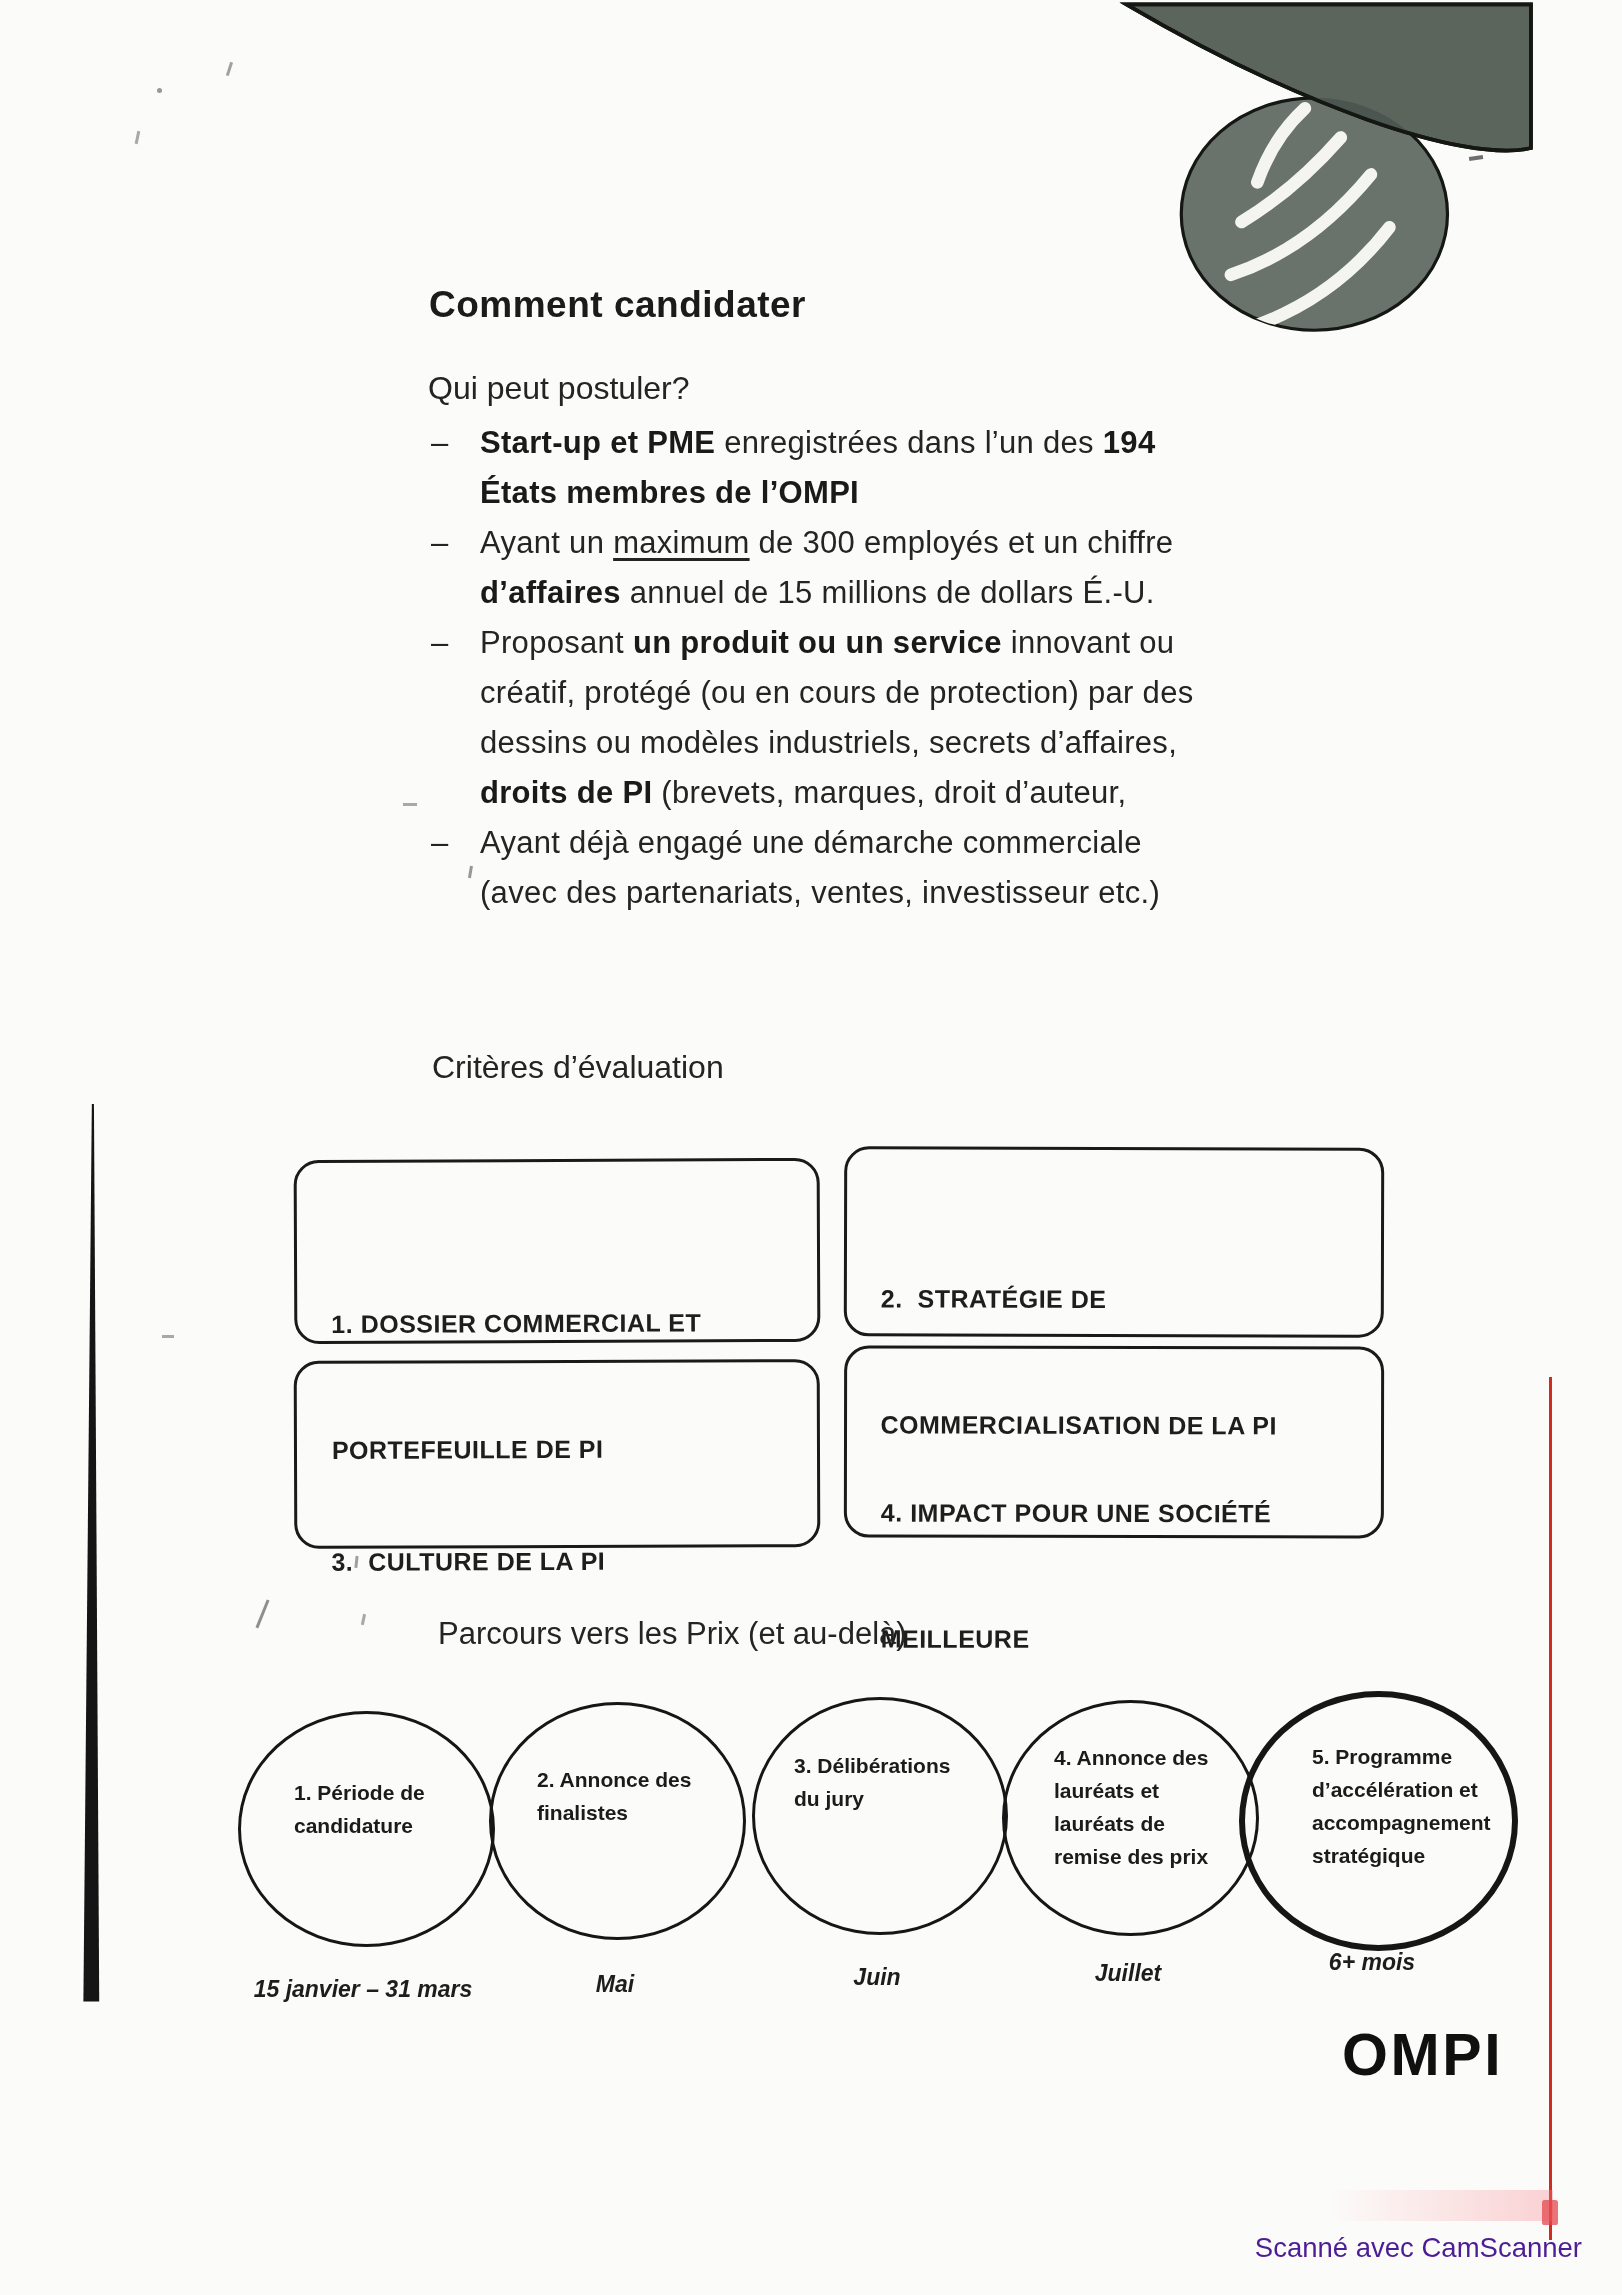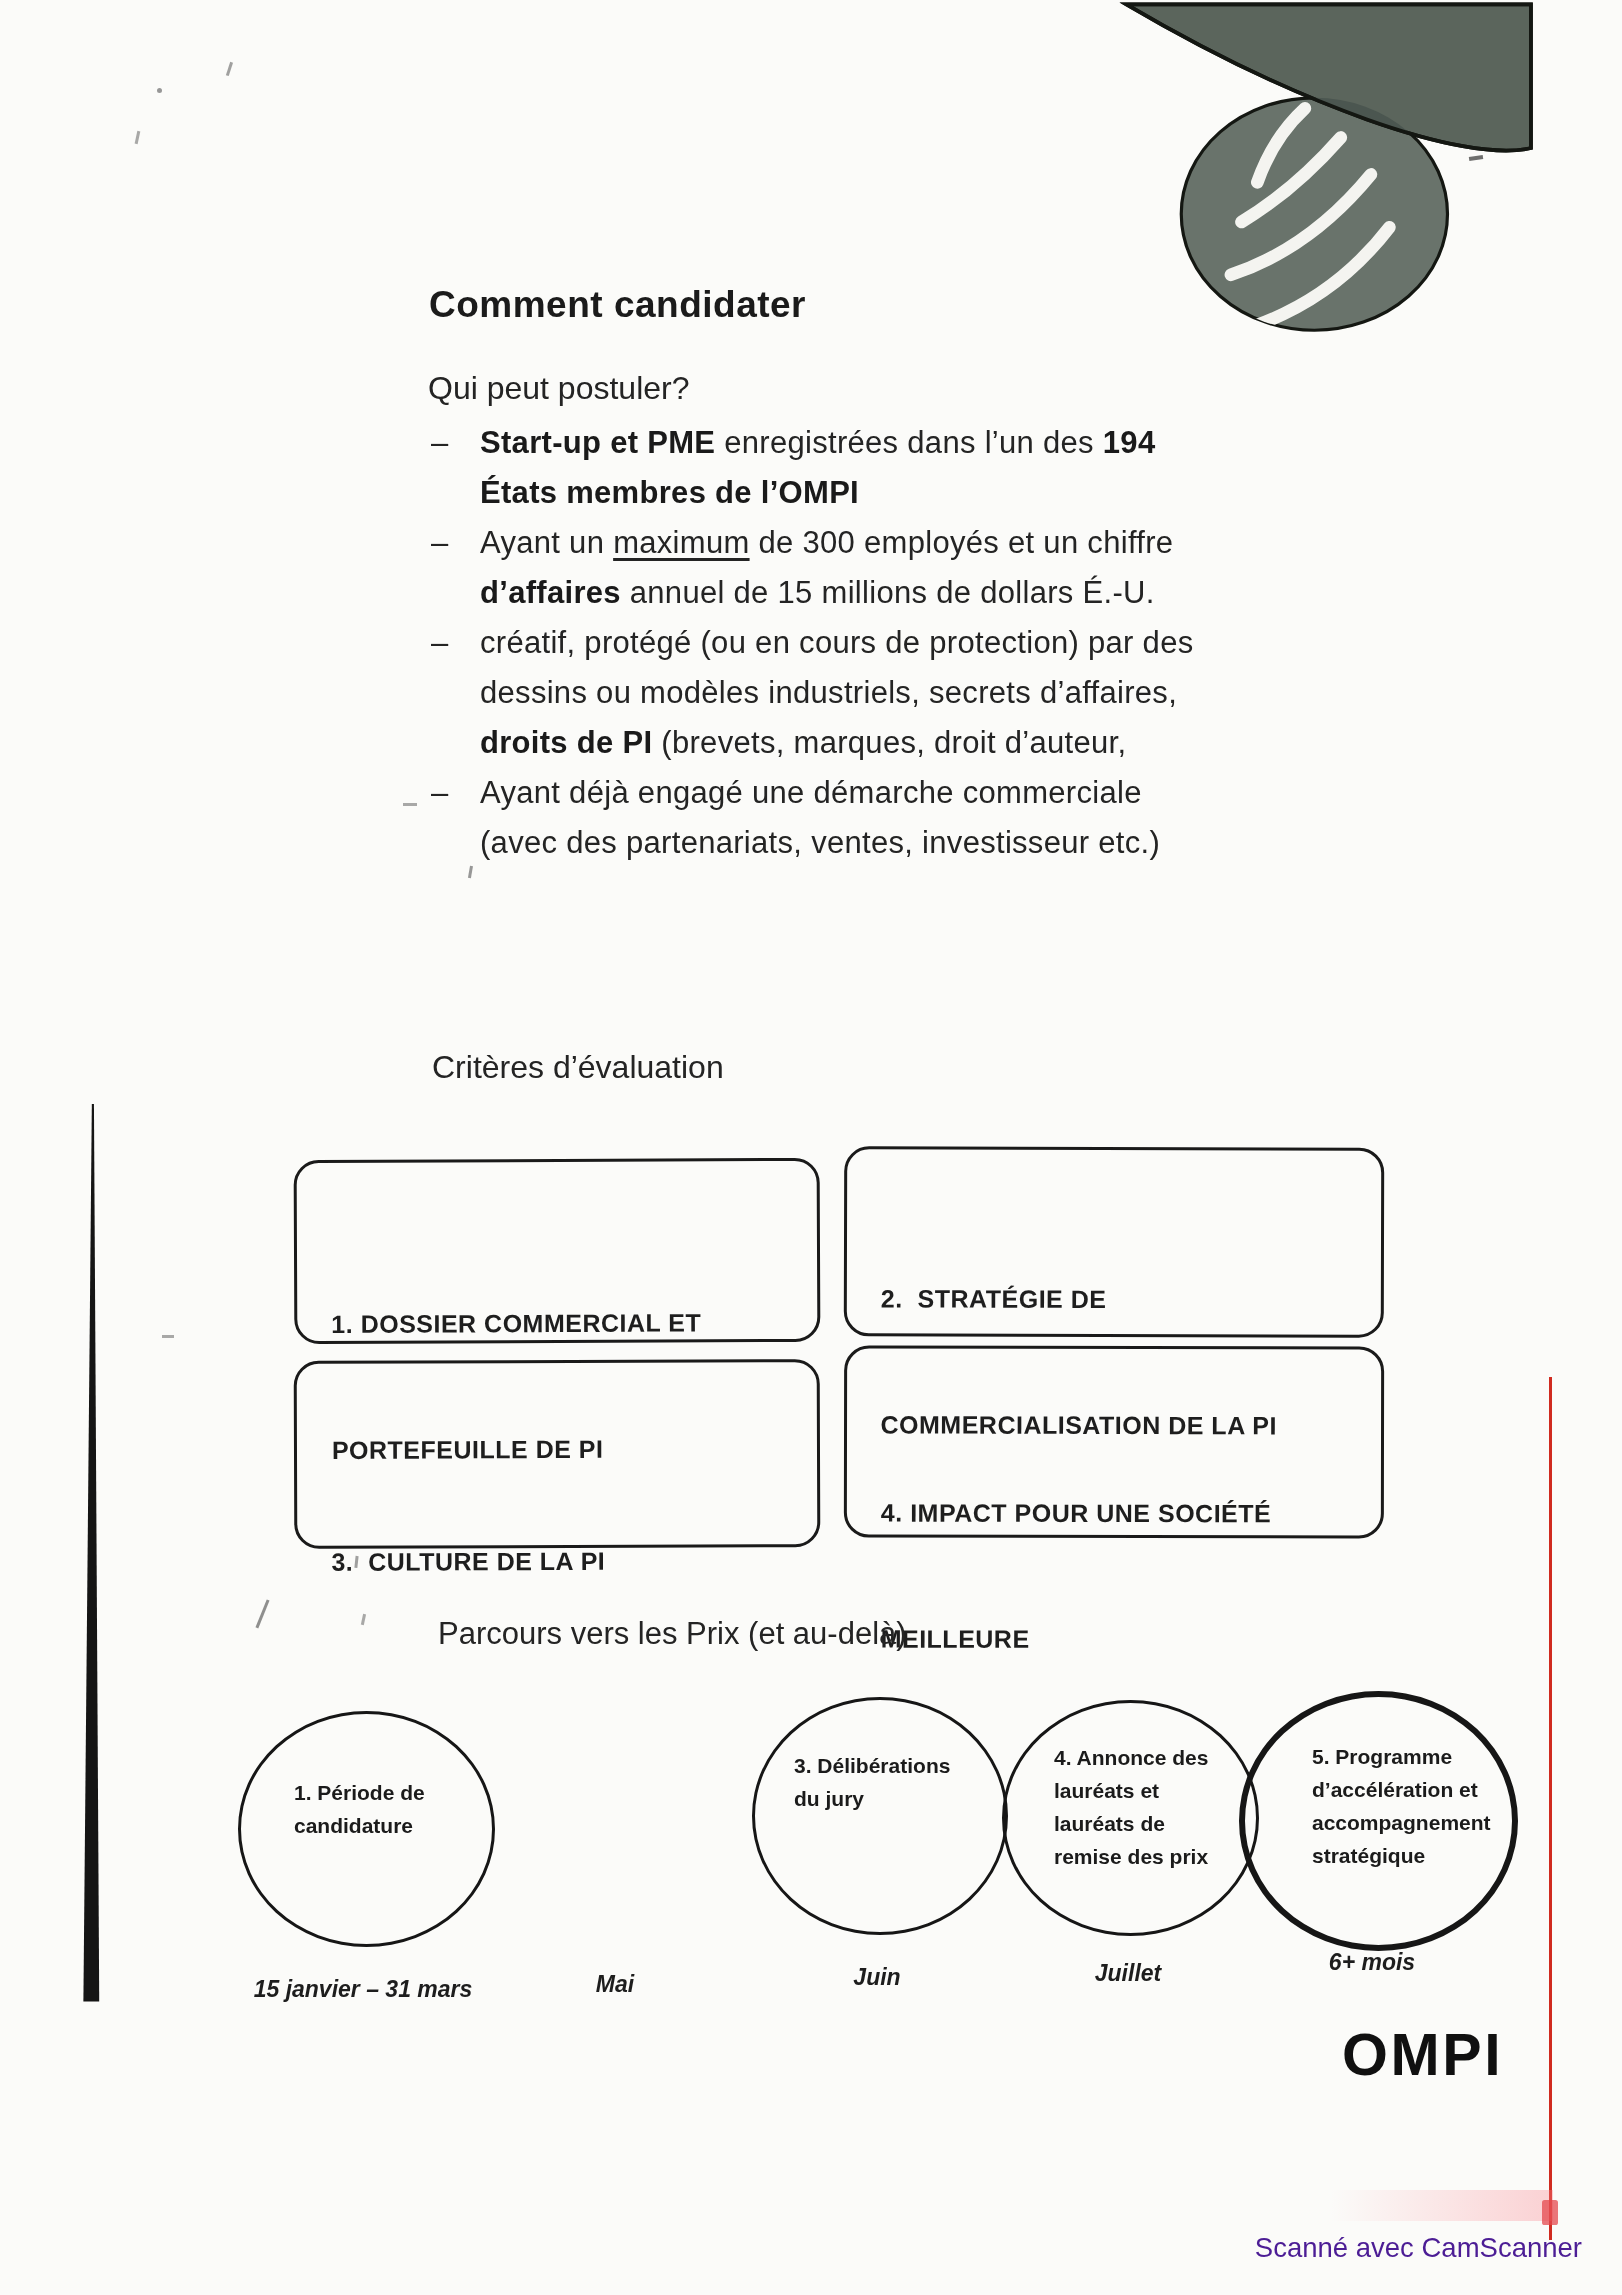--- a/index.html
+++ b/index.html
@@ -128,20 +128,21 @@
     </div>
 
     <div class="bullet">
       <span class="marker">–</span>
       <div class="bline"><span class="seg">Ayant un </span><span class="seg u">maximum</span><span class="seg"> de 300 employés et un chiffre</span></div>
       <div class="bline"><span class="seg b">d’affaires</span><span class="seg"> annuel de 15 millions de dollars É.-U.</span></div>
     </div>
 
     <div class="bullet">
       <span class="marker">–</span>
+      <div class="bline"><span class="seg">Proposant </span><span class="seg b">un produit ou un service</span><span class="seg"> innovant ou</span></div>
       <div class="bline"><span class="seg">créatif, protégé (ou en cours de protection) par des</span></div>
       <div class="bline"><span class="seg">dessins ou modèles industriels, secrets d’affaires,</span></div>
       <div class="bline"><span class="seg b">droits de PI</span><span class="seg"> (brevets, marques, droit d’auteur,</span></div>
     </div>
 
     <div class="bullet">
       <span class="marker">–</span>
       <div class="bline"><span class="seg">Ayant déjà engagé une démarche commerciale</span></div>
       <div class="bline"><span class="seg">(avec des partenariats, ventes, investisseur etc.)</span></div>
     </div>
@@ -172,20 +173,26 @@
       <div>MEILLEURE</div>
     </div>
   </div>
 
   <div class="sec-heading journey-heading">Parcours vers les Prix (et au-delà)</div>
 
   <div class="step-circle c1">
     <div class="step-label">
       <div>1. Période de</div>
       <div>candidature</div>
+    </div>
+  </div>
+  <div class="step-circle c2">
+    <div class="step-label">
+      <div>2. Annonce des</div>
+      <div>finalistes</div>
     </div>
   </div>
   <div class="step-circle c3">
     <div class="step-label">
       <div>3. Délibérations</div>
       <div>du jury</div>
     </div>
   </div>
   <div class="step-circle c4">
     <div class="step-label">

